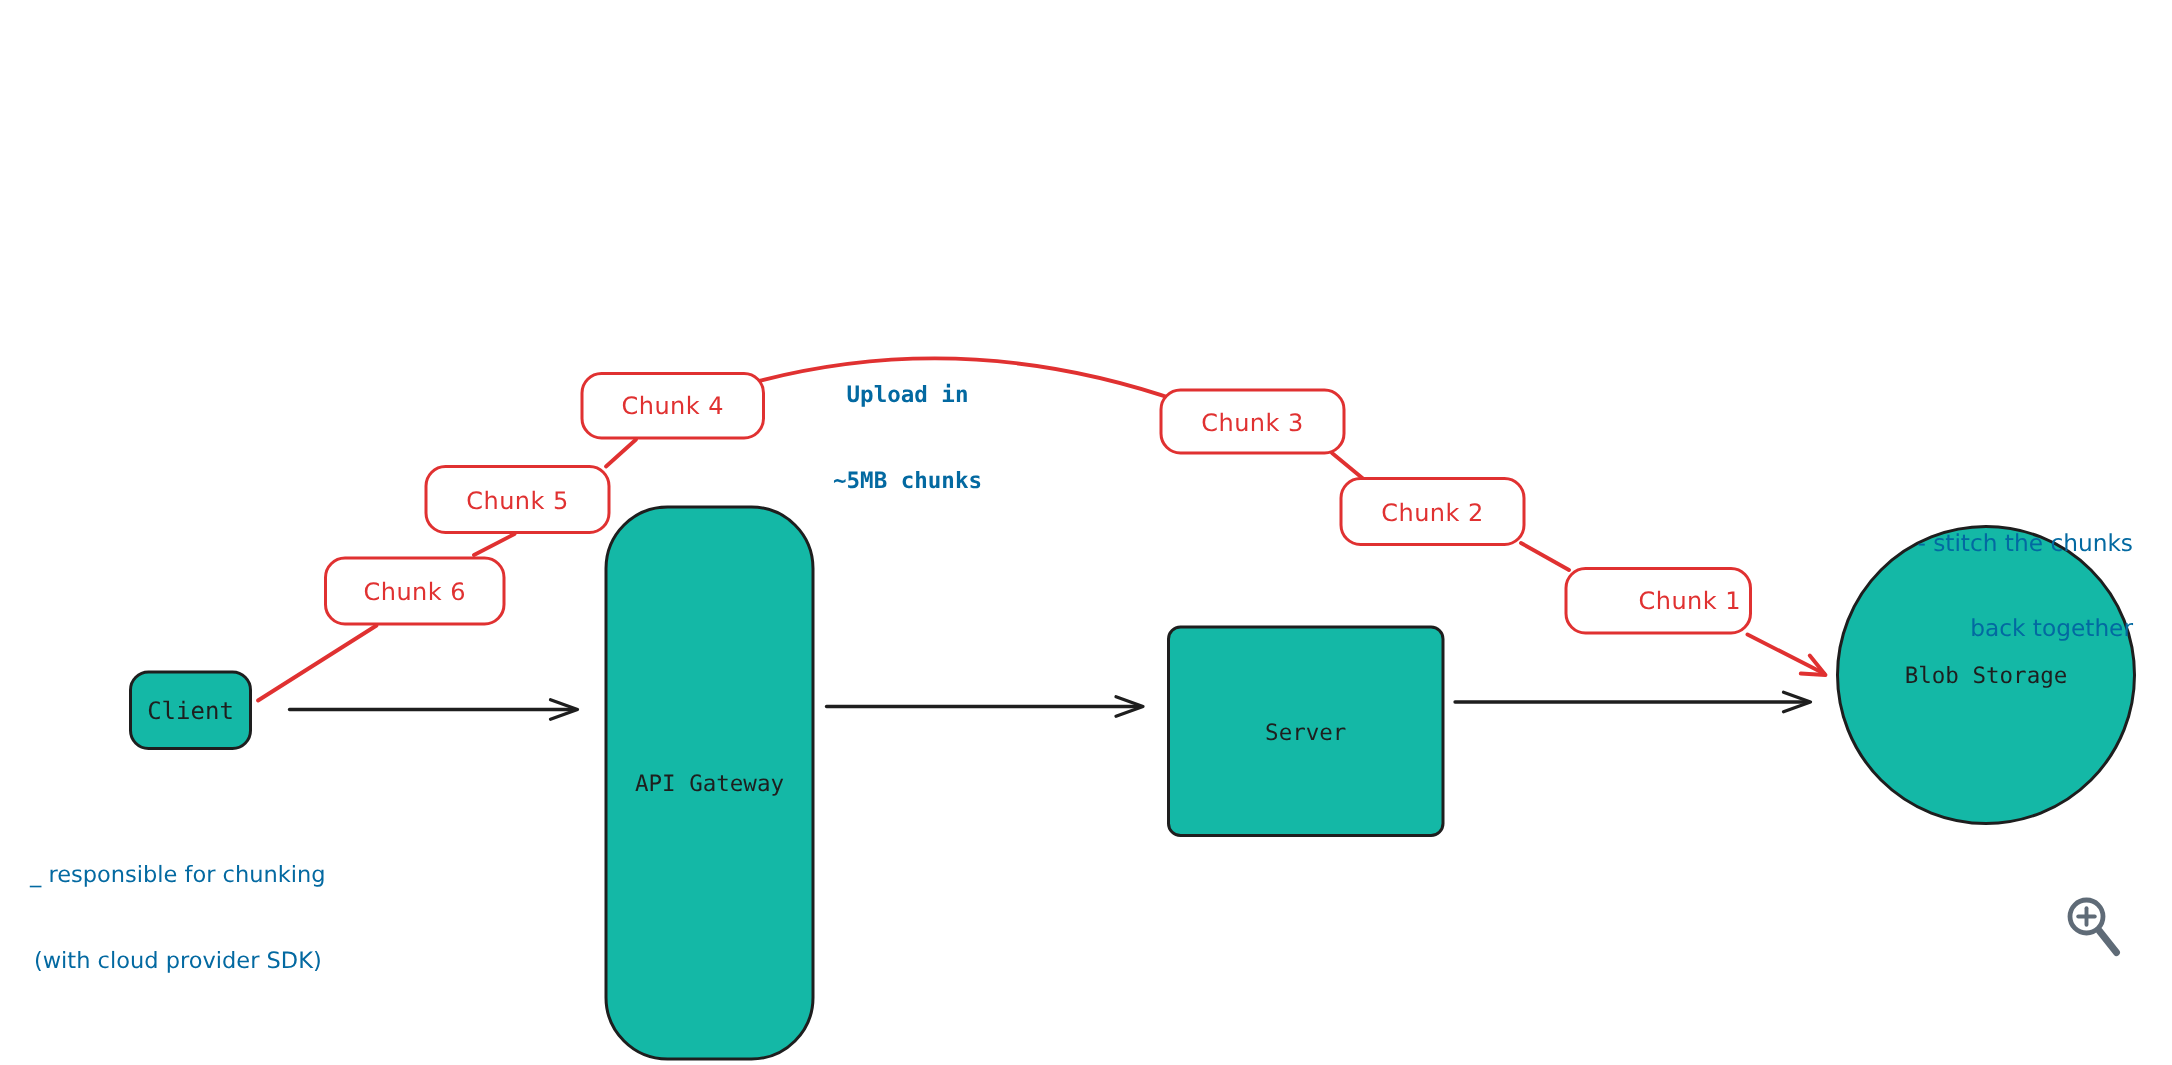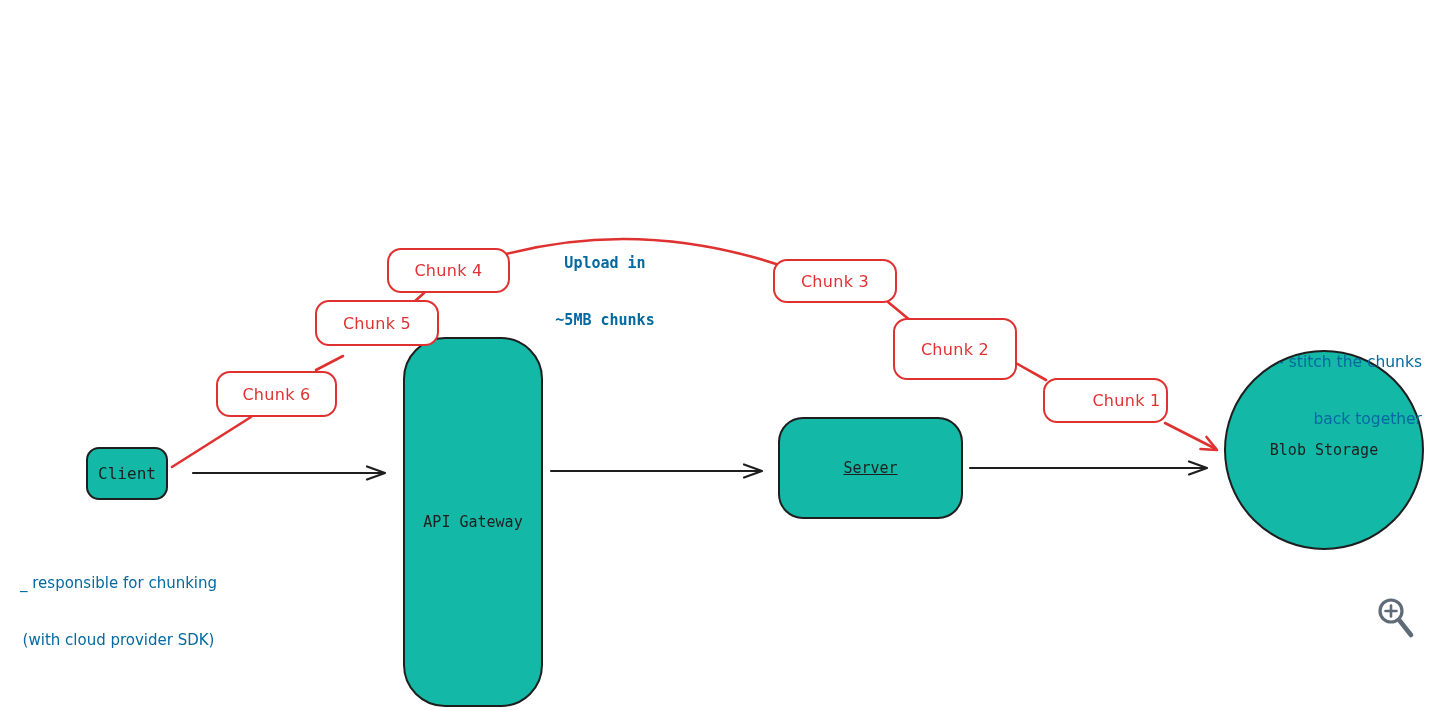--- a/index.html
+++ b/index.html
@@ -23,39 +23,39 @@
     position: absolute;
     border: 2px solid #1e1e1e;
     background: #14b8a6;
     display: flex; align-items: center; justify-content: center;
     color: #1e1e1e;
     font-family: "DejaVu Sans Mono", monospace;
     font-size: 15px;
   }
   .node-client   { left: 86px;  top: 447px; width: 82px;  height: 53px;  border-radius: 13px; font-size: 16px; }
   .node-gateway  { left: 403px; top: 337px; width: 140px; height: 370px; border-radius: 42px; border-width: 2.5px; }
-  .node-server   { left: 778px; top: 417px; width: 185px; height: 102px; border-radius: 25px; border-width: 2.5px; text-decoration: underline; }
+  .node-server   { left: 778px; top: 417px; width: 185px; height: 141px; border-radius: 9px; border-width: 2.5px; }
   .node-blob     { left: 1224px; top: 350px; width: 200px; height: 200px; border-radius: 50%; border-width: 2.5px; }
   
   .chunk {
     position: absolute;
     border: 2px solid #e03131;
     background: #ffffff;
     border-radius: 14px;
     display: flex; align-items: center; justify-content: center;
     color: #e03131;
     font-family: "DejaVu Sans", cursive, sans-serif;
     font-size: 16px;
     letter-spacing: 0.3px;
   }
   .chunk-6 { left: 216px;  top: 371px; width: 121px; height: 46px; }
-  .chunk-5 { left: 283px;  top: 300px; width: 124px; height: 46px; margin-left: 32px; }
+  .chunk-5 { left: 283px;  top: 310px; width: 124px; height: 46px; }
   .chunk-4 { left: 387px;  top: 248px; width: 123px; height: 45px; justify-content: center; }
   .chunk-3 { left: 773px;  top: 259px; width: 124px; height: 44px; }
-  .chunk-2 { left: 893px;  top: 318px; width: 124px; height: 62px; }
+  .chunk-2 { left: 893px;  top: 318px; width: 124px; height: 46px; }
   .chunk-1 { left: 1043px; top: 378px; width: 125px; height: 45px; padding-left: 42px; }
   
   .ann {
     position: absolute;
     color: #0369a1;
     line-height: 19px;
     white-space: pre;
   }
   .ann-hand { font-family: "DejaVu Sans", cursive, sans-serif; font-size: 15px; }
   .ann-mono { font-family: "DejaVu Sans Mono", monospace; font-size: 15px; font-weight: bold; }

